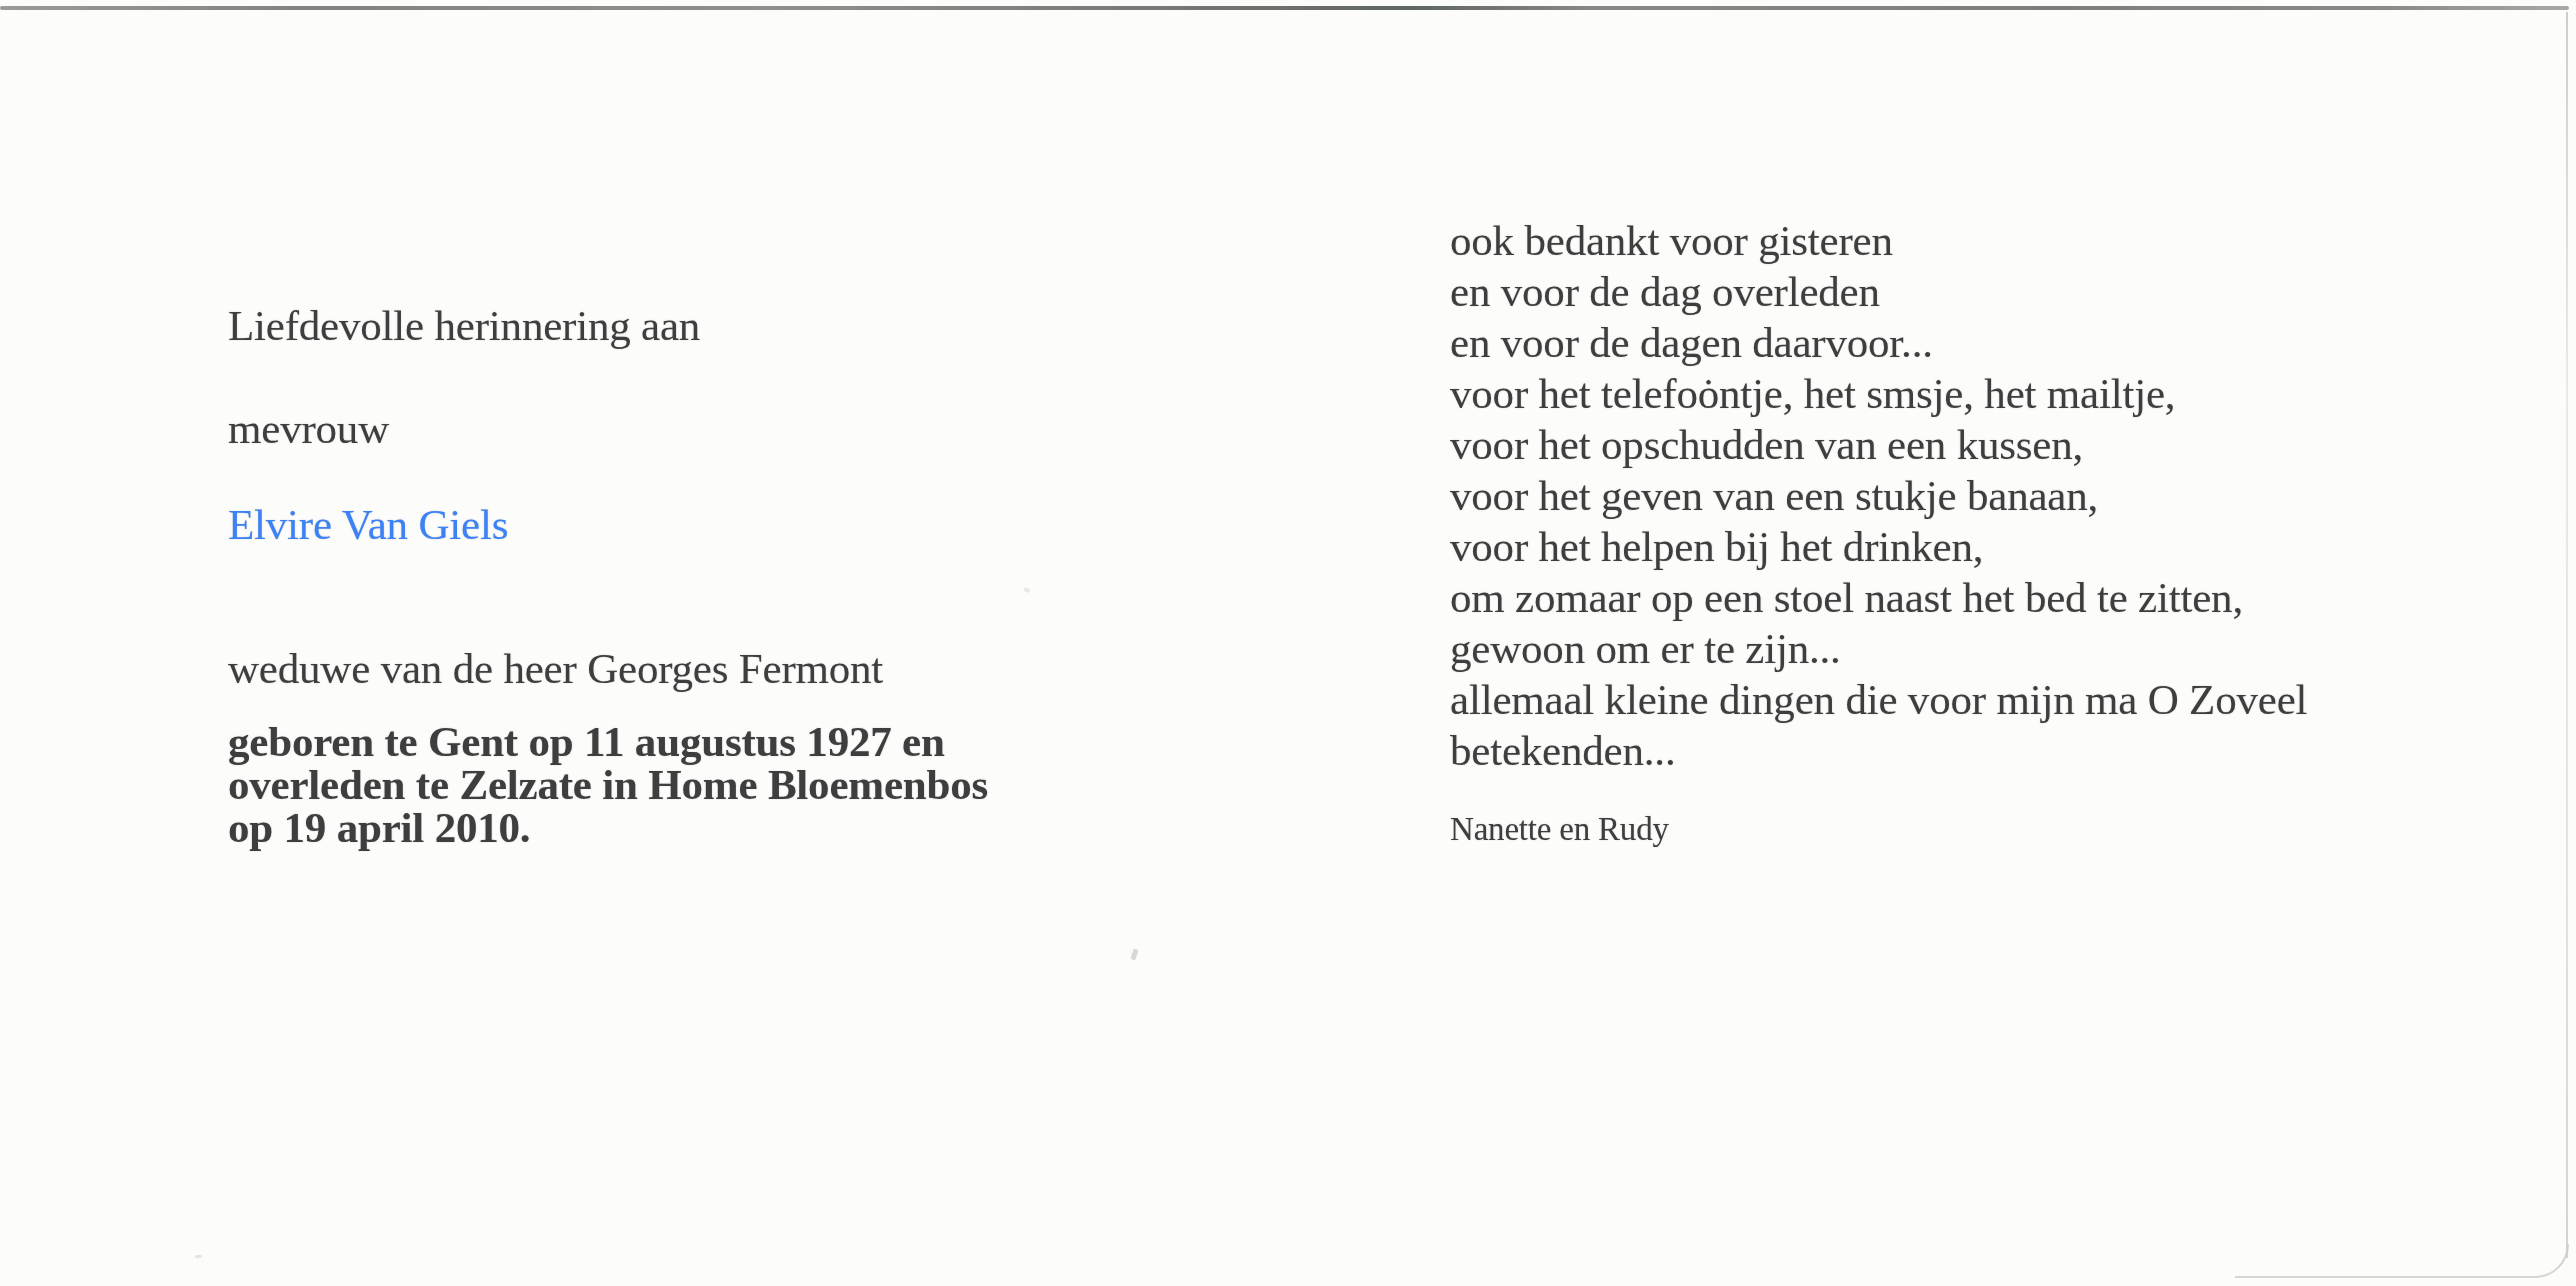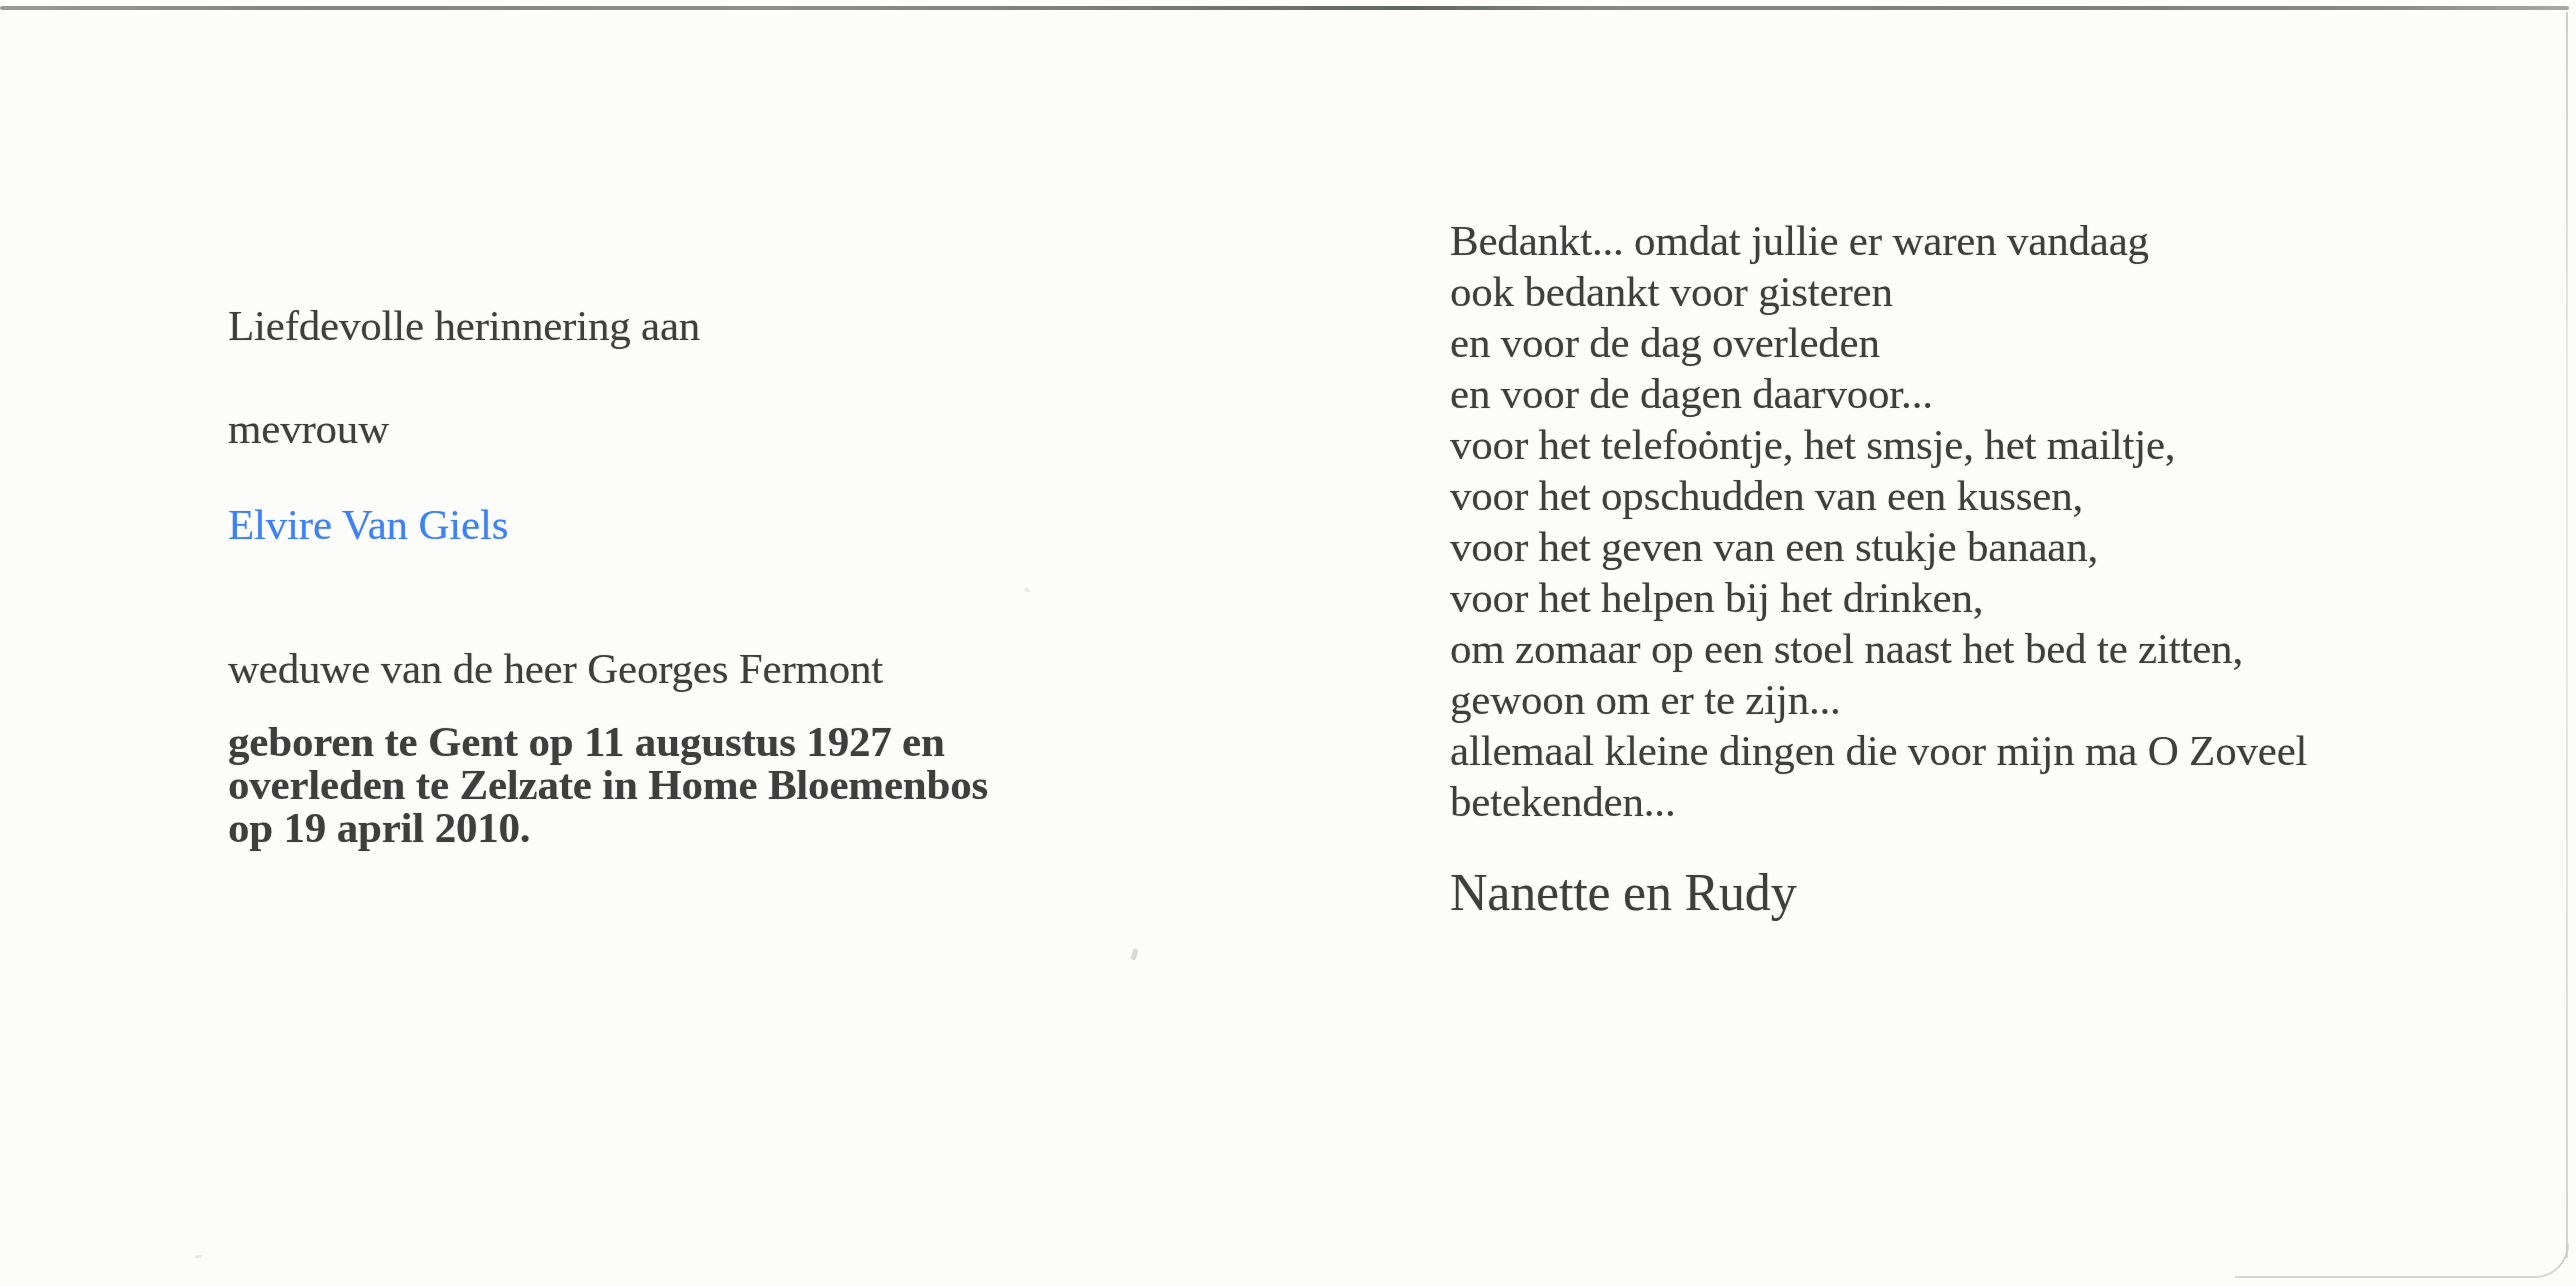--- a/index.html
+++ b/index.html
@@ -95,22 +95,22 @@
     width: 1065px;
   }
   .right-col .t-line {
     font-size: 43px;
     line-height: 51px;
     letter-spacing: -0.2px;
     text-shadow: 0 0 1.5px rgba(63,62,62,0.28);
     white-space: nowrap;
   }
   .right-col .signature {
-    margin-top: 40px;
-    font-size: 52px;
+    margin-top: 28px;
+    font-size: 33px;
     line-height: 51px;
     letter-spacing: -0.2px;
     text-shadow: 0 0 1.5px rgba(63,62,62,0.28);
     white-space: nowrap;
   }
 </style>
 </head>
 <body style="background: rgb(252, 252, 251);">
 
 <div class="page" style="color: rgb(63, 62, 62);">
@@ -128,21 +128,20 @@
     <div class="l-name">Elvire Van Giels</div>
     <div class="l-relation">weduwe van de heer Georges Fermont</div>
     <div class="l-life">
       <span>geboren te Gent op 11 augustus 1927 en</span><br>
       <span>overleden te Zelzate in Home Bloemenbos</span><br>
       <span>op 19 april 2010.</span>
     </div>
   </div>
 
   <div class="right-col">
-    <div class="t-line">Bedankt... omdat jullie er waren vandaag</div>
     <div class="t-line">ook bedankt voor gisteren</div>
     <div class="t-line">en voor de dag overleden</div>
     <div class="t-line">en voor de dagen daarvoor...</div>
     <div class="t-line">voor het telefoȯntje, het smsje, het mailtje,</div>
     <div class="t-line">voor het opschudden van een kussen,</div>
     <div class="t-line">voor het geven van een stukje banaan,</div>
     <div class="t-line">voor het helpen bij het drinken,</div>
     <div class="t-line">om zomaar op een stoel naast het bed te zitten,</div>
     <div class="t-line">gewoon om er te zijn...</div>
     <div class="t-line">allemaal kleine dingen die voor mijn ma O Zoveel</div>

